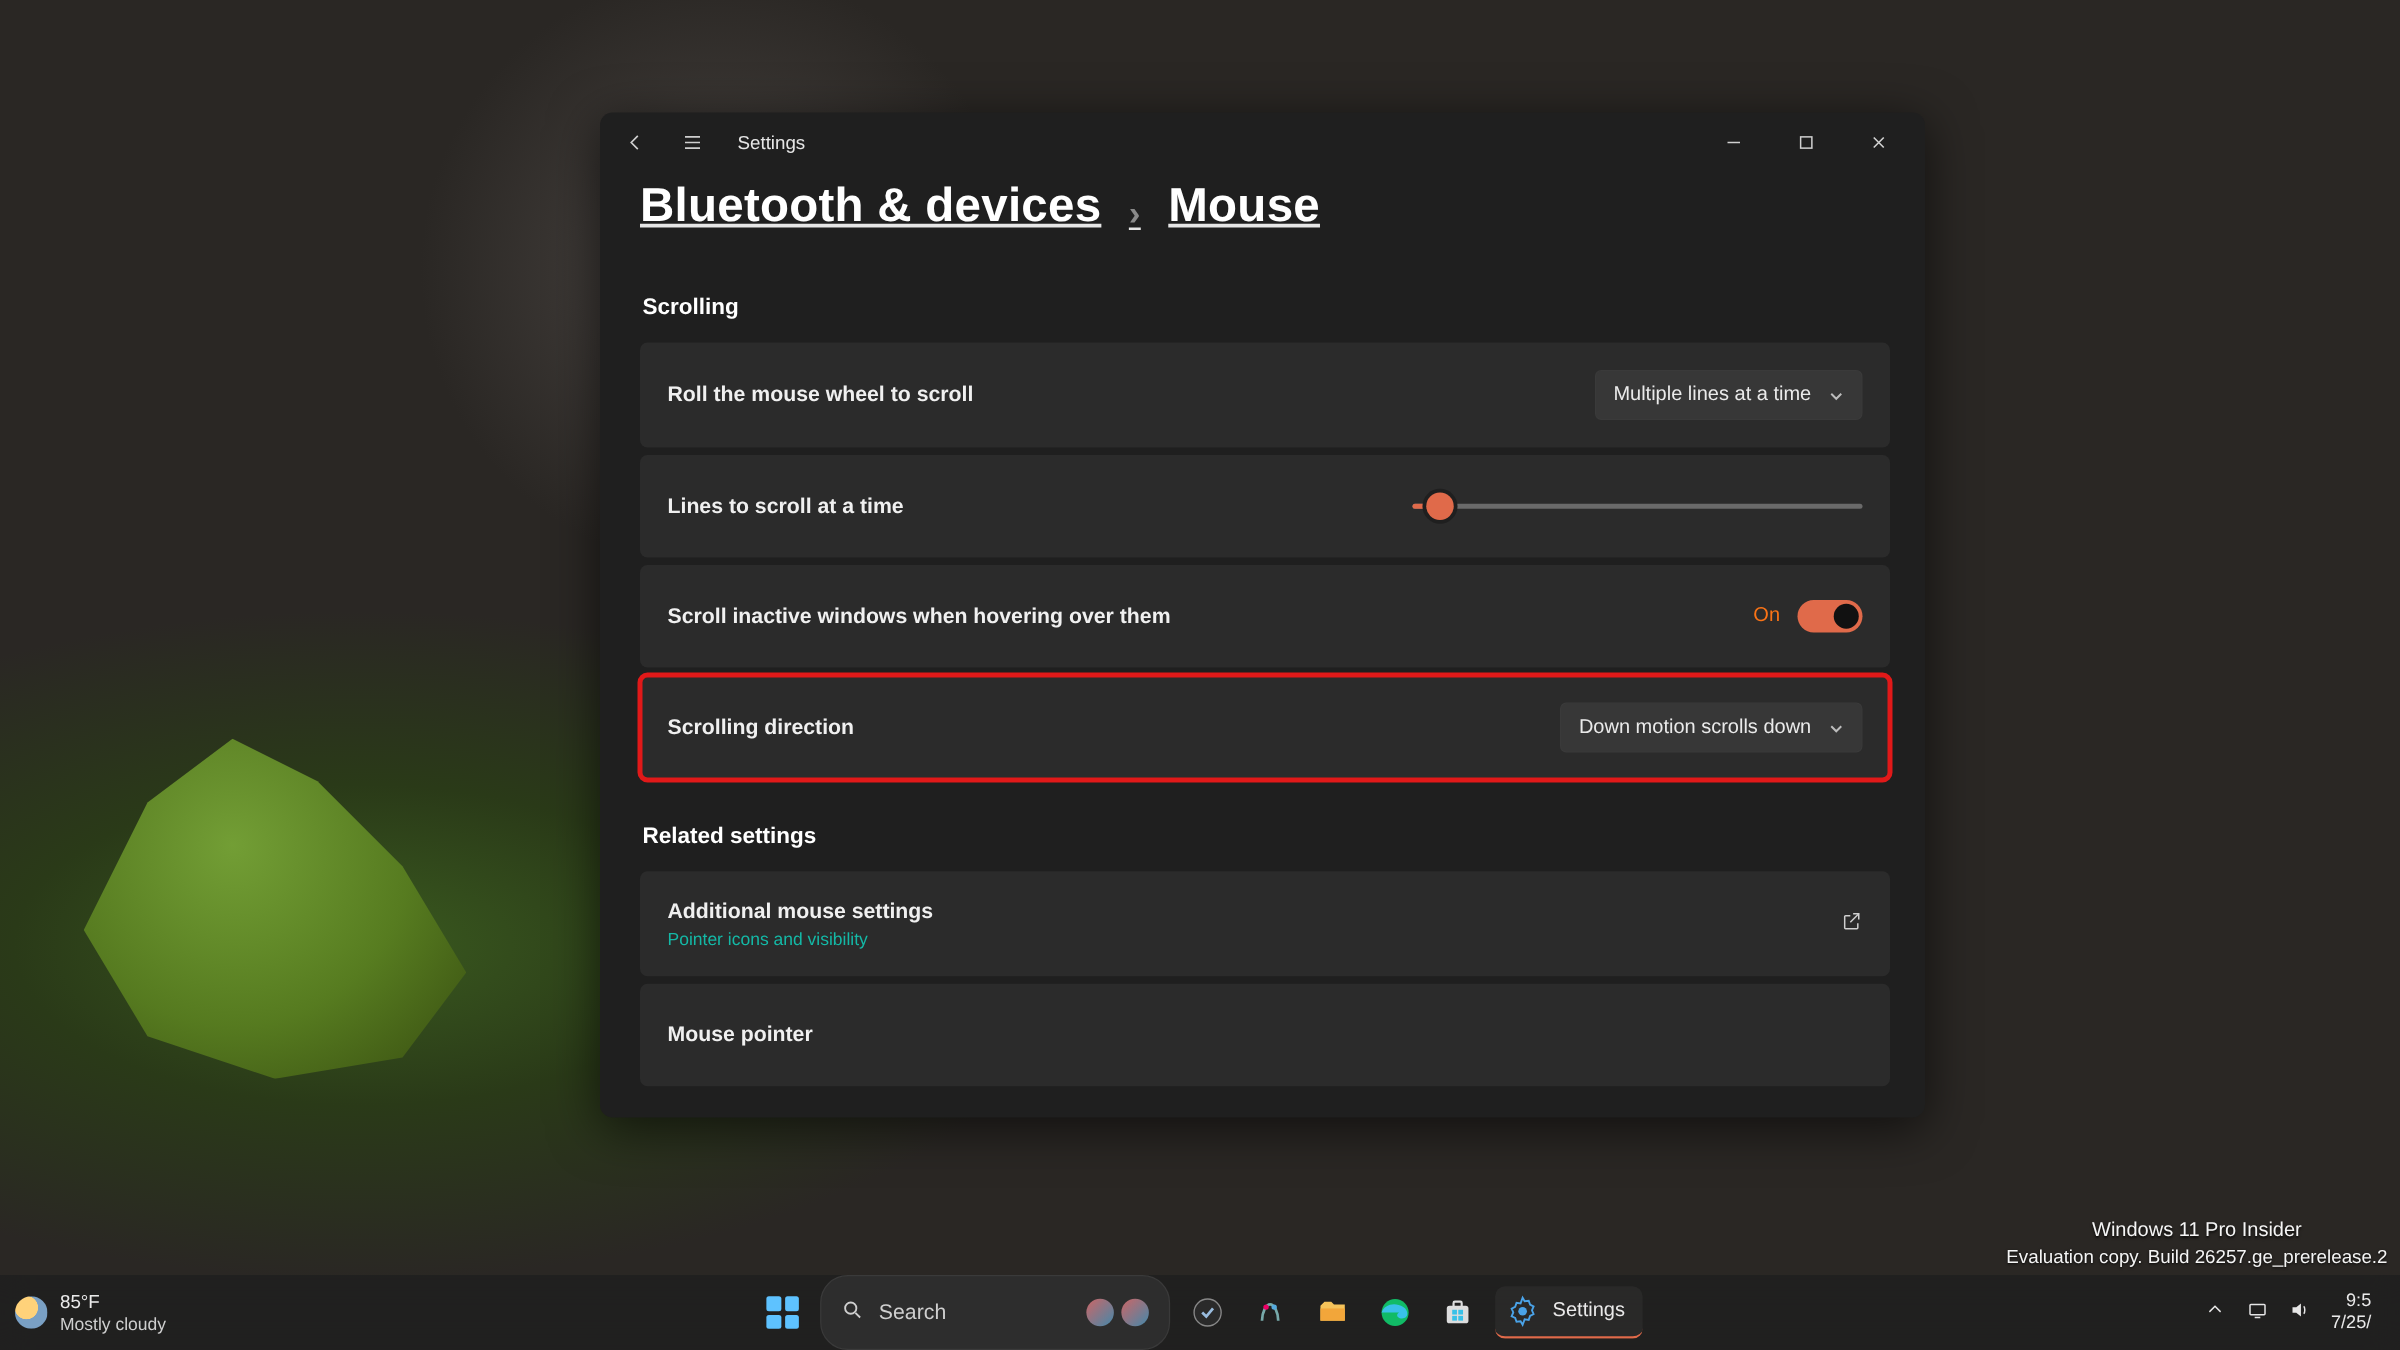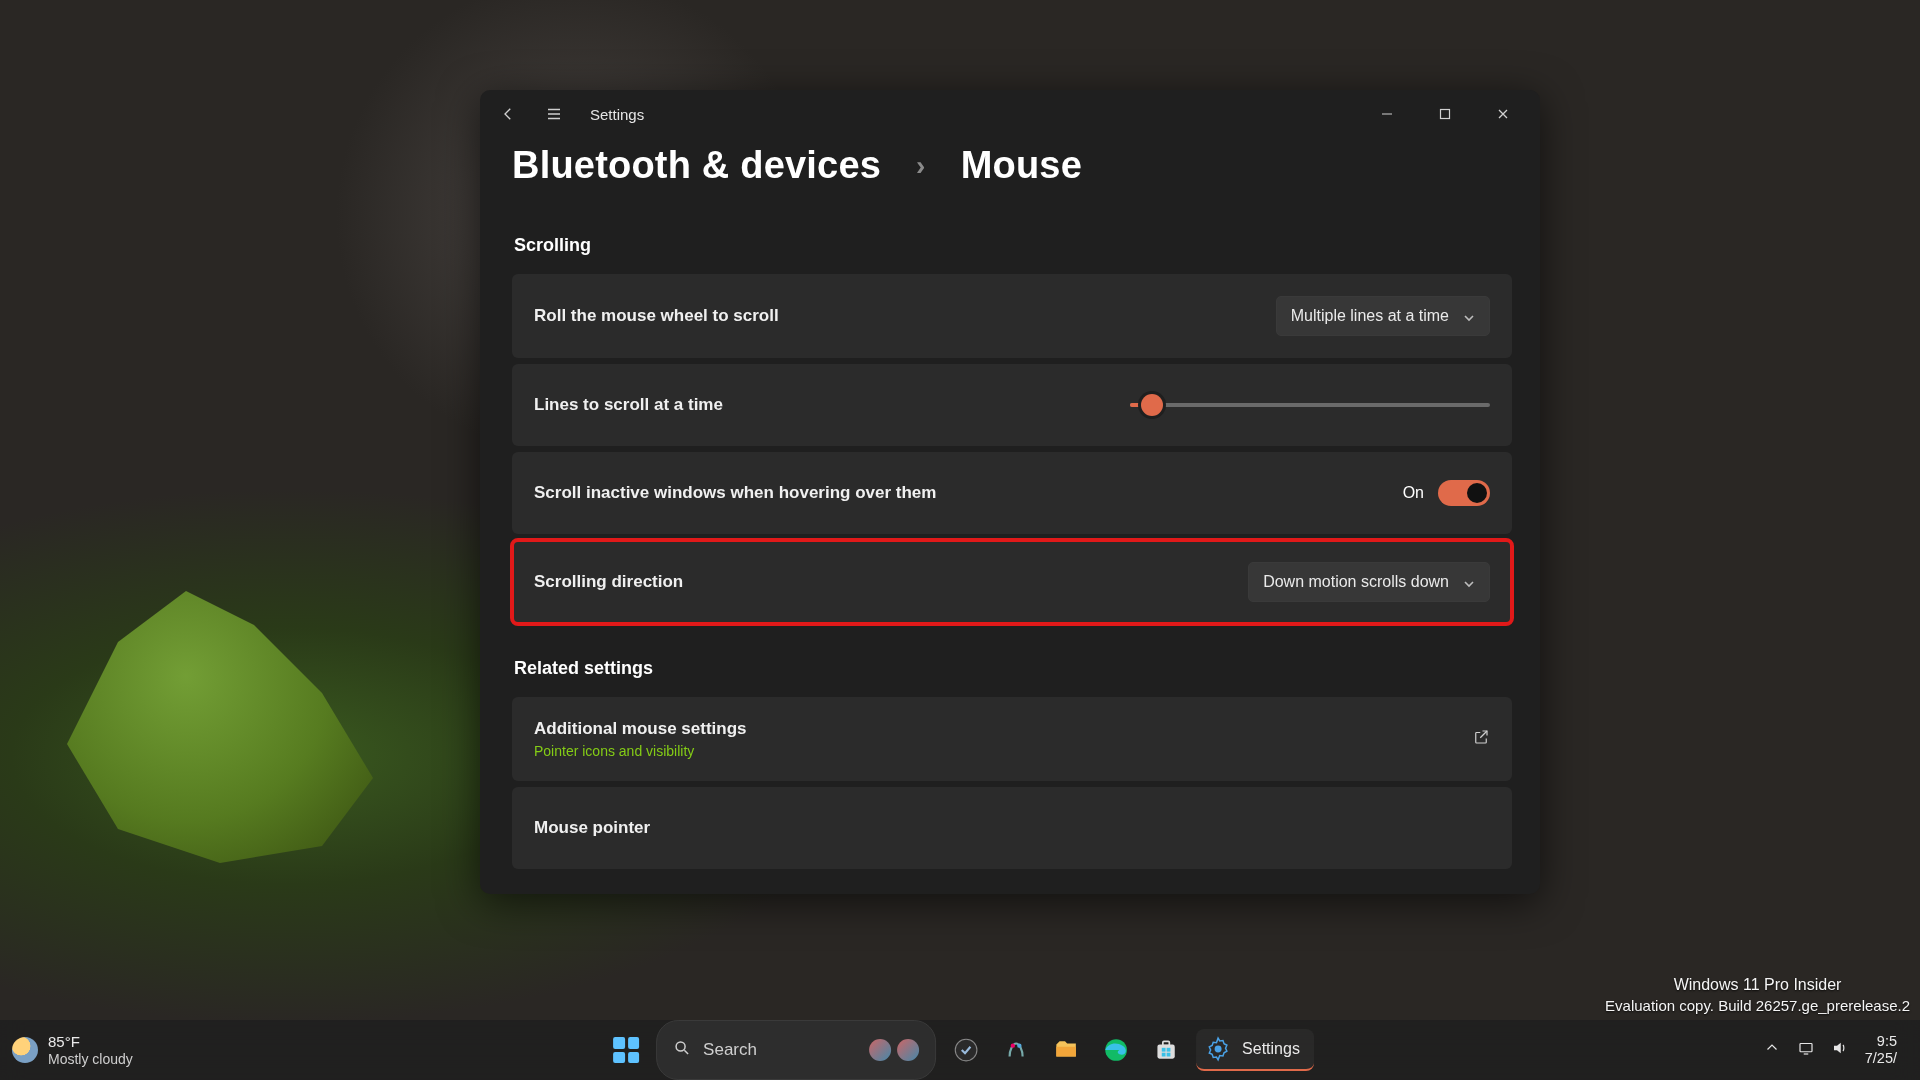--- a/index.html
+++ b/index.html
@@ -34,22 +34,22 @@
     padding: 0 8px;
   }
   .titlebar .tb-left { display:flex; align-items:center; gap: 6px; }
   .tb-btn { width:40px; height:40px; display:flex; align-items:center; justify-content:center; color:#cfcfcf; border-radius:4px; }
   .tb-title { font-size:15px; color:#e6e6e6; margin-left:10px; font-weight:400; }
   .caption-buttons { margin-left:auto; display:flex; }
   .cap { width:58px; height:40px; display:flex; align-items:center; justify-content:center; color:#d0d0d0; }
 
   .breadcrumb {
     padding: 6px 32px 0 32px;
-    display:flex; align-items:center; gap: 35px;
-    font-size: 38px; font-weight: 600; letter-spacing: .2px;
+    display:flex; align-items:flex-end; gap: 22px;
+    font-size: 38px; font-weight: 600; letter-spacing: .2px; text-decoration: underline;
   }
   .breadcrumb .crumb-parent { color:#ffffff; }
   .breadcrumb .crumb-sep { color:#8a8a8a; font-size:28px; }
   .breadcrumb .crumb-current { color:#ffffff; }
 
   .content {
     padding: 40px 28px 0 32px;
     height: calc(100% - 48px - 68px);
     overflow-y: auto;
     scrollbar-width: thin;
@@ -59,21 +59,21 @@
 
   .card {
     background:#2b2b2b;
     border-radius:6px;
     padding: 22px 22px;
     display:flex; align-items:center;
     margin-bottom: 6px;
     min-height: 82px;
   }
   .card-label { font-size:17px; color:#f0f0f0; font-weight:700; }
-  .card-sub   { font-size:14px; color:#84cc16; margin-top:4px;}
+  .card-sub   { font-size:14px; color:#14b8a6; margin-top:4px;}
   .card .right { margin-left:auto; display:flex; align-items:center; gap:14px;}
 
   .select-box {
     background:#373737; border-radius:5px;
     padding: 10px 14px;
     display:flex; align-items:center; gap:14px;
     font-size:16px; color:#eaeaea; min-width:200px; justify-content:space-between;
     border:1px solid #3a3a3a;
   }
   .chev { width:12px; height:12px; }
@@ -83,21 +83,21 @@
     width: 360px; height: 24px; display:flex; align-items:center; position:relative;
   }
   .slider .track { position:absolute; left:0; right:0; top:50%; transform:translateY(-50%); height:4px; background:#6a6a6a; border-radius:2px;}
   .slider .fill  { position:absolute; left:0; top:50%; transform:translateY(-50%); height:4px; background:#e06a4a; border-radius:2px;}
   .slider .thumb { position:absolute; top:50%; transform:translate(-50%,-50%); width:22px; height:22px; border-radius:50%; background:#e06a4a; box-shadow:0 0 0 3px #1f1f1f; }
 
   .toggle {
     width: 52px; height:26px; border-radius:14px; background:#e06a4a; position:relative;
   }
   .toggle .knob { position:absolute; right:3px; top:3px; width:20px; height:20px; border-radius:50%; background:#111; }
-  .toggle-label{ font-size:16px; color:#ffffff;}
+  .toggle-label{ font-size:16px; color:#f97316;}
 
   .highlight-red { outline:4px solid #e11919; outline-offset:-2px; border-radius:6px;}
 
   .ext-icon svg { width:18px; height:18px; stroke:#cfcfcf; fill:none; stroke-width:1.6;}
 
   
   .watermark { position:absolute; right:10px; bottom:64px; text-align:center; color:#f5f5f5; font-size:16px; line-height:1.35; text-shadow: 0 1px 2px rgba(0,0,0,.8);}
   .watermark .l2 { font-size:15px;}
 
   

